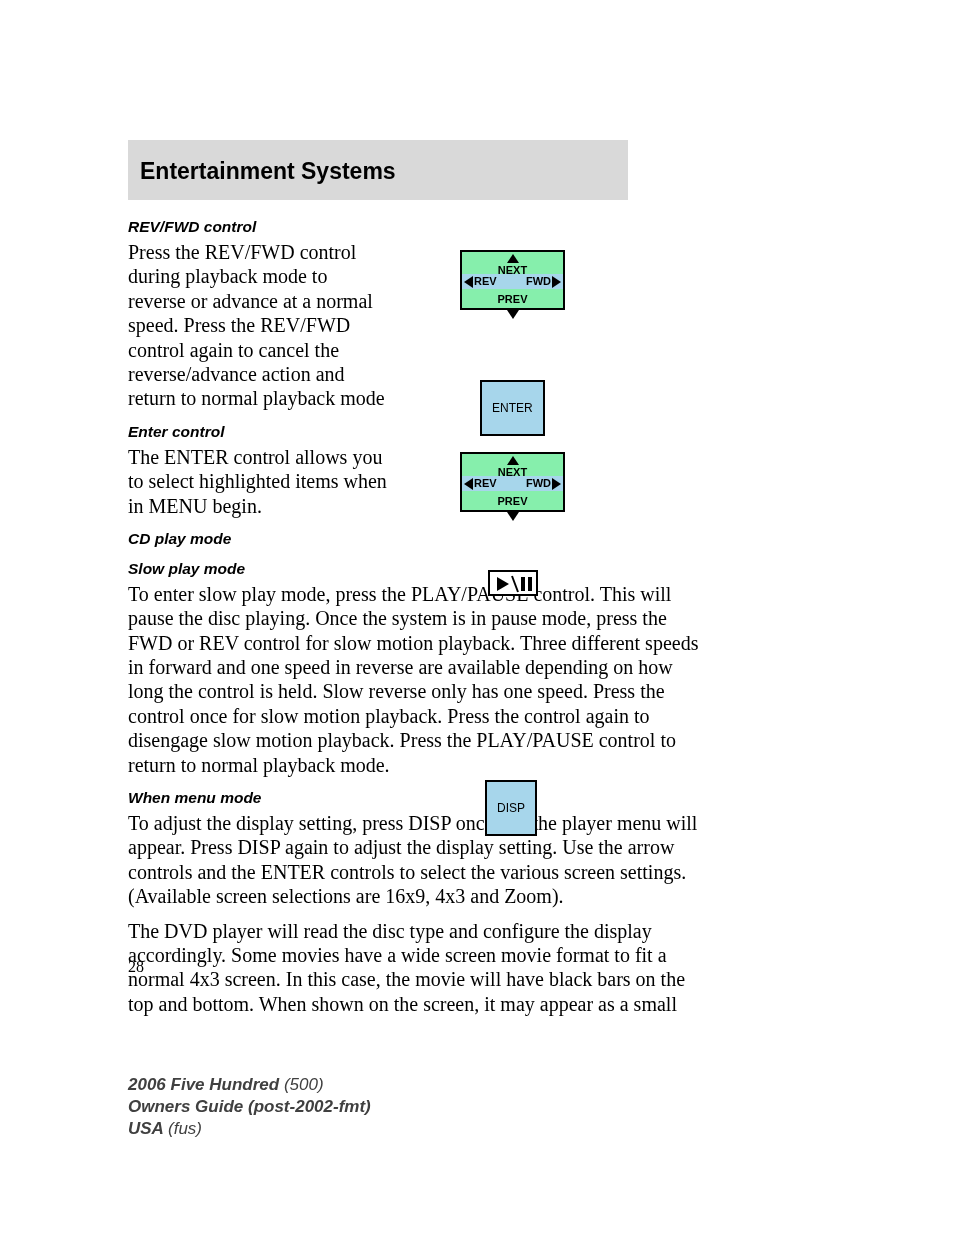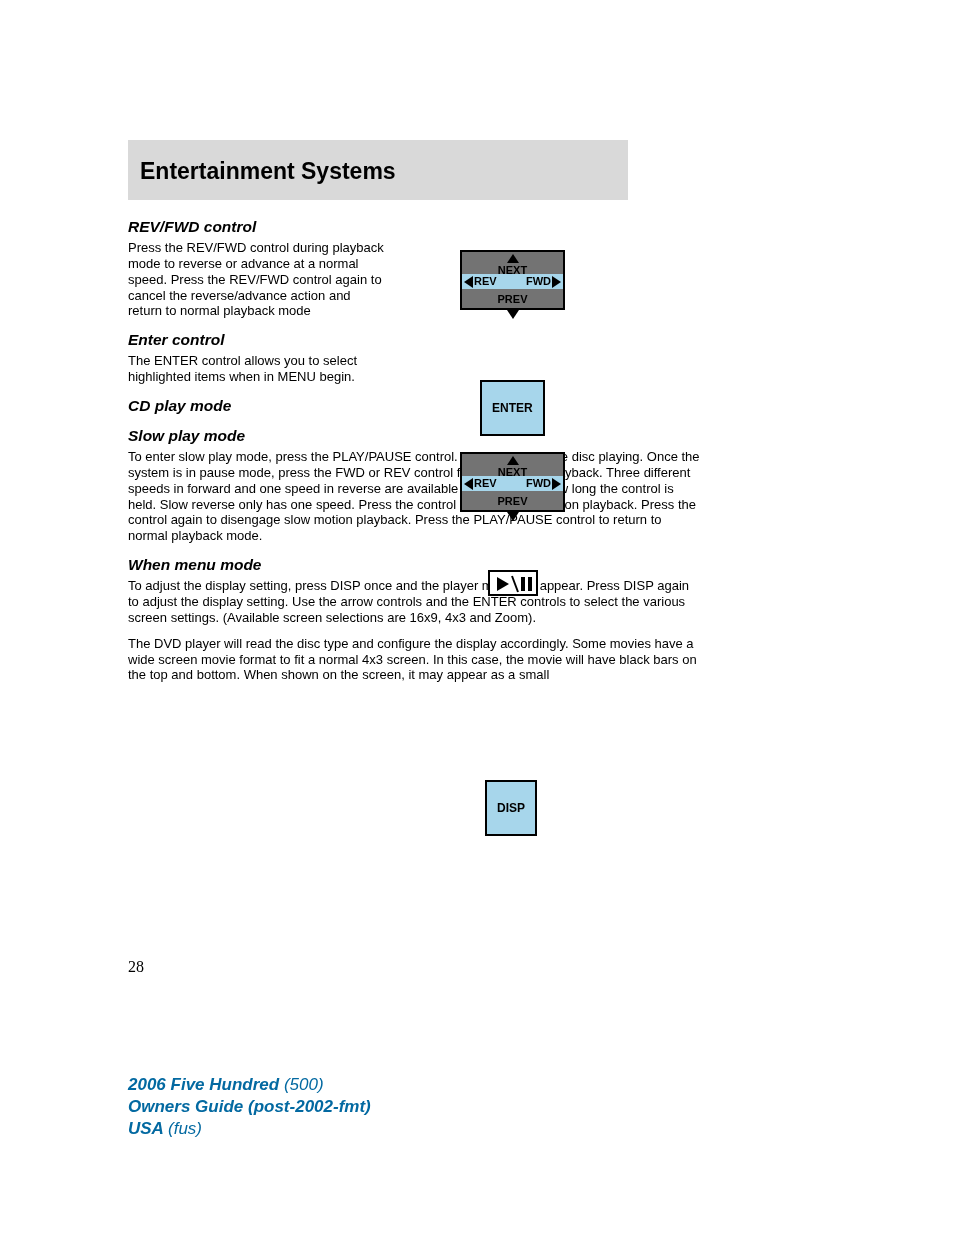--- a/index.html
+++ b/index.html
@@ -25,48 +25,48 @@
   }
   .section { margin-bottom: 12px; }
   .subhead {
     font-family: Arial, Helvetica, sans-serif;
     font-weight: bold;
     font-style: italic;
     font-size: 15.5px;
     margin-bottom: 4px;
   }
   .body-text {
-    font-family: Liberation Sans, sans-serif;
-    font-size: 13px;
+    font-family: Liberation Serif, serif;
+    font-size: 20px;
     line-height: 1.22;
     margin-bottom: 10px;
   }
   .narrow { width: 260px; }
   .page-num {
     position: absolute;
     left: 128px; top: 958px;
     font-size: 16px;
   }
   .footer {
     position: absolute;
     left: 128px; top: 1074px;
     font-family: Arial, Helvetica, sans-serif;
     font-size: 17px;
     font-weight: bold;
     font-style: italic;
     line-height: 1.28;
-    color: #0369a1;
+    color: #404040;
   }
   .footer .light { font-weight: normal; }
   
   .figure { position: absolute; }
   .dpad {
     width: 105px; height: 60px;
     border: 2px solid #000;
-    background: #737373;
+    background: #86efac;
     position: relative;
     font-family: Arial, Helvetica, sans-serif;
     font-weight: bold;
     font-size: 11px;
   }
   .dpad .blue-band {
     position: absolute;
     left: 0; right: 0; top: 22px; height: 15px;
     background: #a7d6eb;
   }
@@ -78,21 +78,21 @@
   .tri { position: absolute; width: 0; height: 0; }
   .tri.up   { left: 50%; top: 2px; margin-left:-6px; border-left:6px solid transparent; border-right:6px solid transparent; border-bottom:9px solid #000; }
   .tri.down { left: 50%; bottom: -11px; margin-left:-6px; border-left:6px solid transparent; border-right:6px solid transparent; border-top:9px solid #000; }
   .tri.left  { left: 2px; top: 24px; border-top:6px solid transparent; border-bottom:6px solid transparent; border-right:9px solid #000; }
   .tri.right { right: 2px; top: 24px; border-top:6px solid transparent; border-bottom:6px solid transparent; border-left:9px solid #000; }
   .dpad-wrap { position: relative; width:105px; height:72px; }
   .smallbtn {
     border: 2px solid #000;
     background: #a7d6eb;
     font-family: Arial, Helvetica, sans-serif;
-    font-weight: bold;
+    font-weight: normal;
     font-size: 12px;
     text-align: center;
     padding: 19px 10px;
     display: inline-block;
   }
   .playpause {
     border: 2px solid #000;
     width: 50px; height: 26px;
     background: #fff;
     position: relative;

